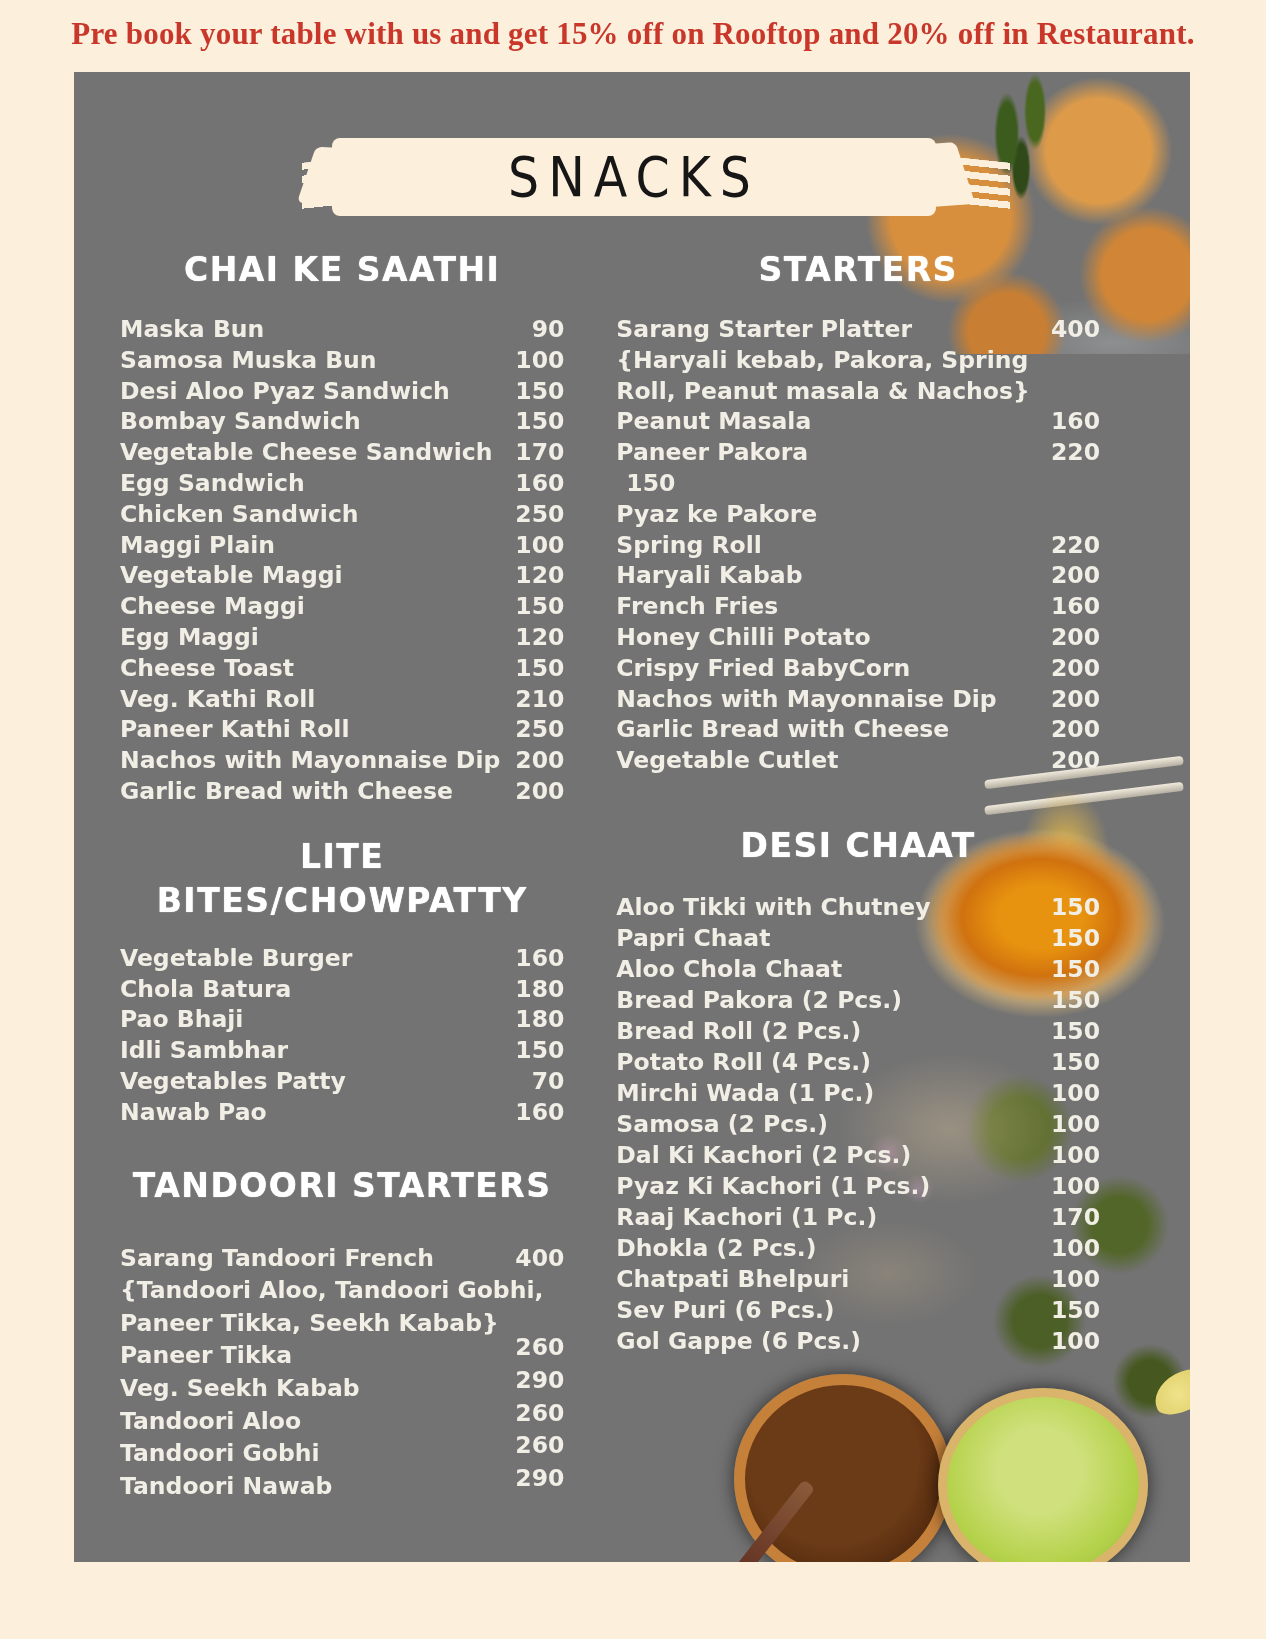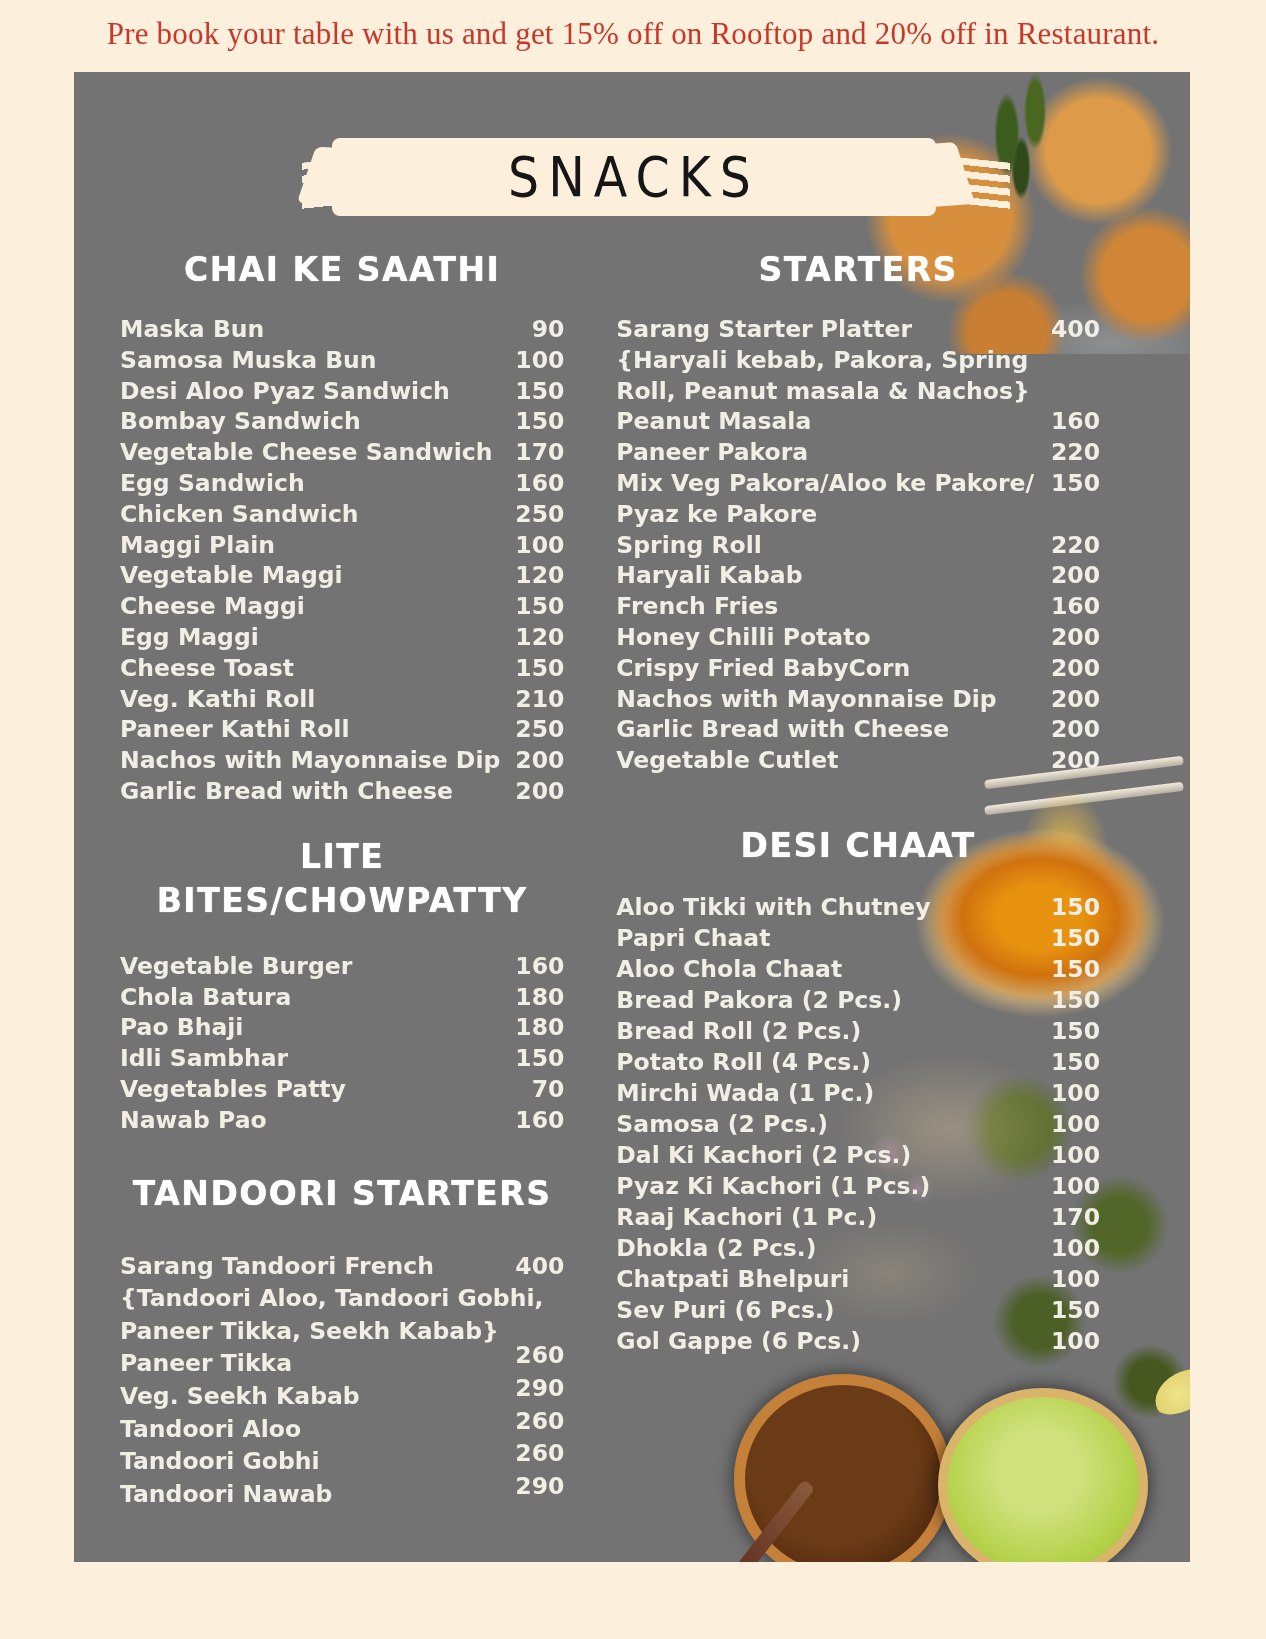--- a/index.html
+++ b/index.html
@@ -5,21 +5,21 @@
   html,body{margin:0;padding:0;}
   body{
     width:1266px;height:1639px;position:relative;overflow:hidden;
     background:#fcefdc;
     font-family:"DejaVu Sans", sans-serif;
   }
   .banner{
     position:absolute;top:16px;left:0;width:100%;
     text-align:center;
     font-family:"Liberation Serif", serif;
-    font-weight:normal;font-size:31px;color:#c8372a;
+    font-weight:bold;font-size:31px;color:#c8372a;
     letter-spacing:0.2px;
   }
   .card{
     position:absolute;left:74px;top:72px;width:1116px;height:1490px;
     background:#737373;overflow:hidden;
   }
   
   .photo{position:absolute;z-index:1;pointer-events:none;}
   .photo-kachori{
     right:0;top:0;width:352px;height:282px;
@@ -130,21 +130,21 @@
   }
   .col .section:first-child .section-heading{margin:0 0 22px 0;}
   .rows{display:flex;flex-direction:column;font-weight:bold;}
   .row{
     display:flex;justify-content:space-between;align-items:baseline;
     color:#f1eee6;font-size:23.5px;line-height:30.8px;
   }
   .iname{white-space:nowrap;}
   .iprice{white-space:nowrap;margin-left:10px;}
   
-  .col-left .section:nth-child(2) .section-heading{margin:28px 0 28px 0;}
+  .col-left .section:nth-child(2) .section-heading{margin:28px 0 20px 0;}
   .col-left .section:nth-child(3) .section-heading{margin:36px 0 34px 0;}
   .col-left .section:nth-child(3) .row{line-height:32.6px;}
   .col-left .section:nth-child(3) .rows .row:nth-child(n+4) .iprice{transform:translateY(-8px);}
   .col-right .section:nth-child(2) .section-heading{margin:48px 0 24px 0;}
   .col-right .section:nth-child(2) .row{line-height:31px;}
 </style>
 </head>
 <body>
 
 <div class="banner">Pre book your table with us and get 15% off on Rooftop and 20% off in Restaurant.</div>
@@ -356,21 +356,20 @@
     <span class="iname">Peanut Masala</span>
     <span class="iprice">160</span>
   </div>
 
   <div class="row">
     <span class="iname">Paneer Pakora</span>
     <span class="iprice">220</span>
   </div>
 
   <div class="row">
-    <span class="iname">Mix Veg Pakora/Aloo ke Pakore/</span>
     <span class="iprice">150</span>
   </div>
 
   <div class="row">
     <span class="iname">Pyaz ke Pakore</span>
     <span class="iprice"></span>
   </div>
 
   <div class="row">
     <span class="iname">Spring Roll</span>

